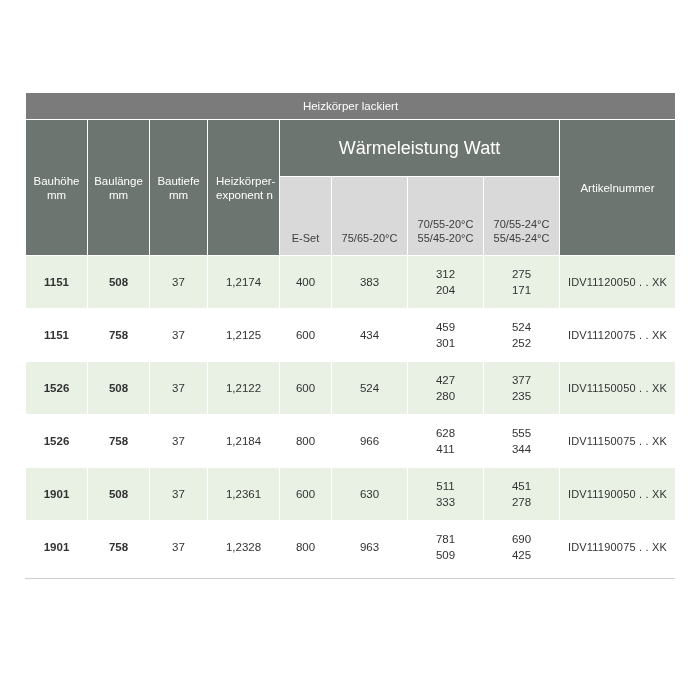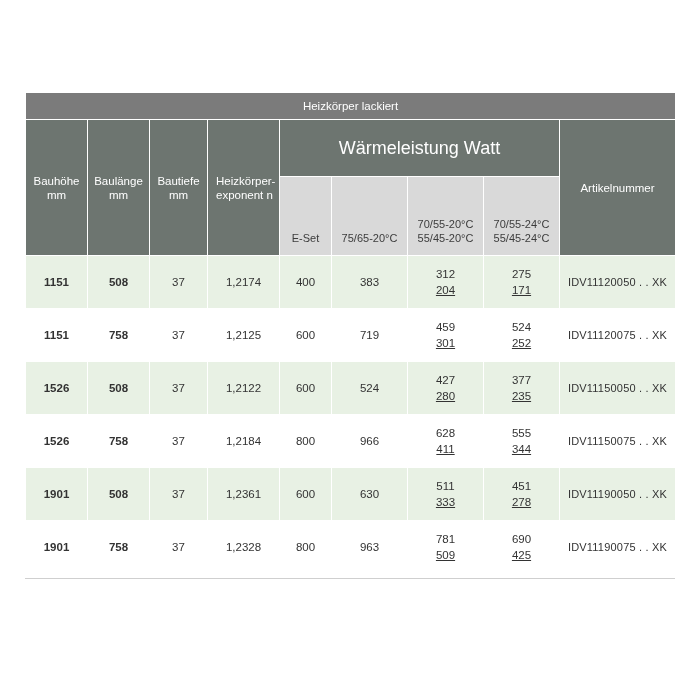--- a/index.html
+++ b/index.html
@@ -75,21 +75,21 @@
   .data-row td.c0, .data-row td.c1 { font-weight: bold; }
   .data-row td.art {
     font-size: 11px;
     letter-spacing: 0.2px;
   }
   .dual {
     display: block;
     line-height: 16px;
   }
   .dual .hi { display: block; }
-  .dual .lo { display: block; text-decoration: underline; }
+  .dual .lo { display: block; }
   .sub-row td.esetlbl, .sub-row td.t1, .sub-row td.t2, .sub-row td.t3 {
     vertical-align: bottom;
     padding-bottom: 10px;
   }
   .bottomline {
     position: absolute;
     left: 25px;
     top: 578px;
     width: 650px;
     height: 1px;
@@ -174,21 +174,21 @@
       </td>
       <td class="art">IDV11120050 . . XK</td>
     </tr>
 
     <tr class="data-row row-plain">
       <td class="c0">1151</td>
       <td class="c1">758</td>
       <td class="c2">37</td>
       <td class="c3">1,2125</td>
       <td>600</td>
-      <td>719</td>
+      <td>434</td>
       <td>
         <span class="dual">
           <span class="hi">459</span>
           <span class="lo">301</span>
         </span>
       </td>
       <td>
         <span class="dual">
           <span class="hi">524</span>
           <span class="lo">252</span>

